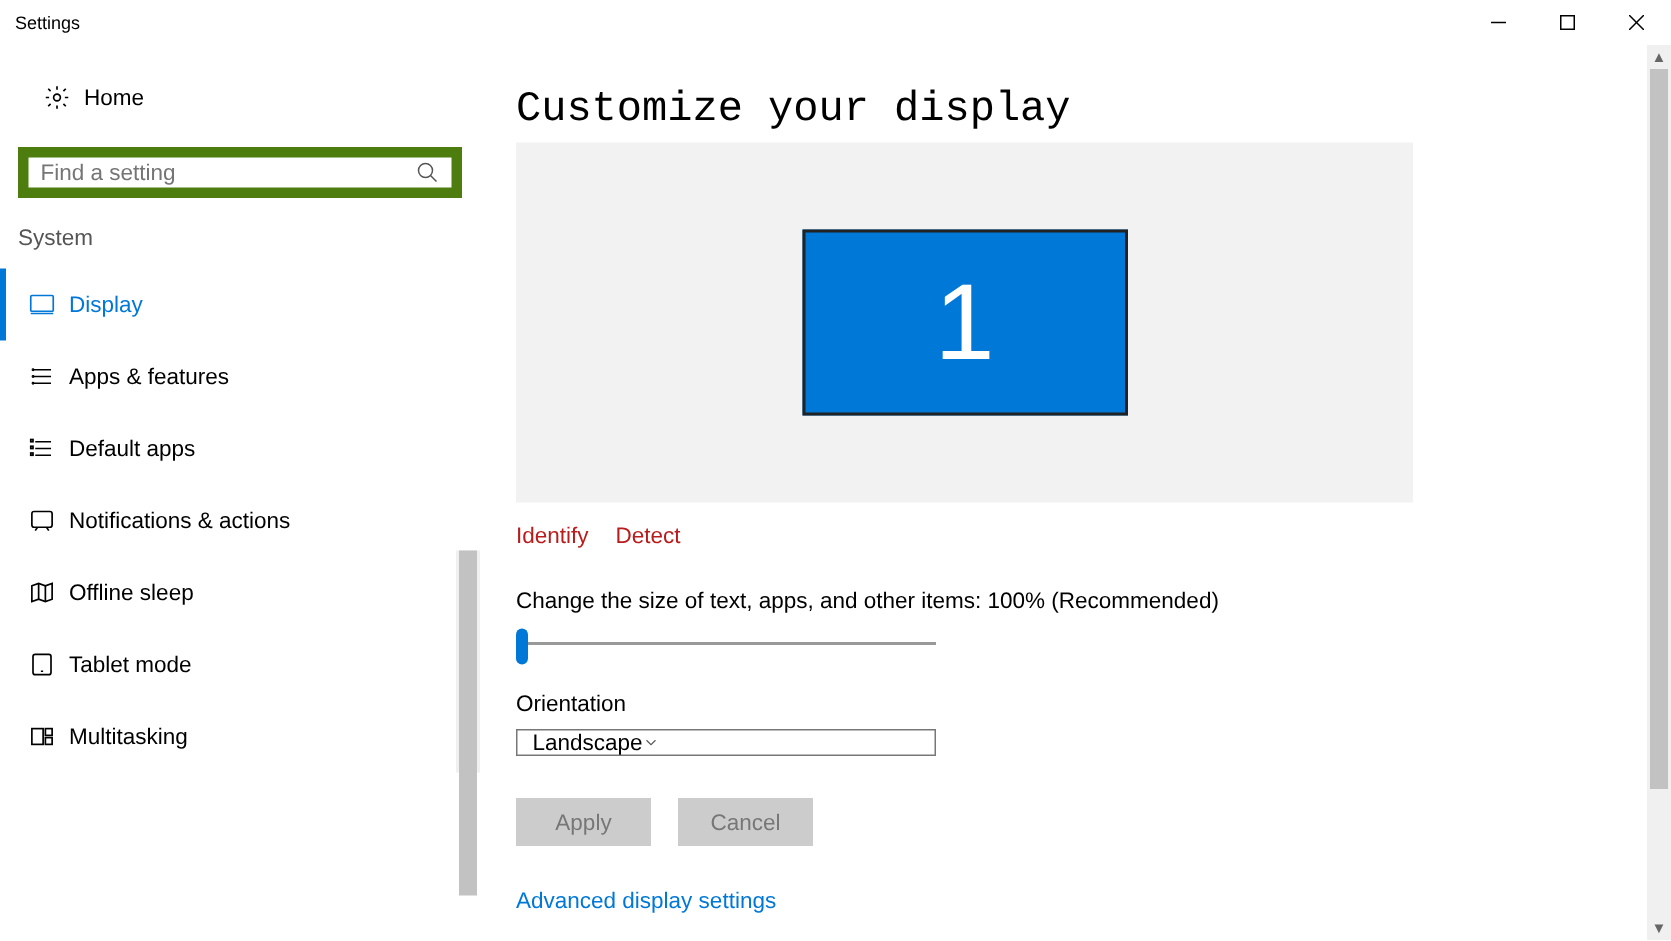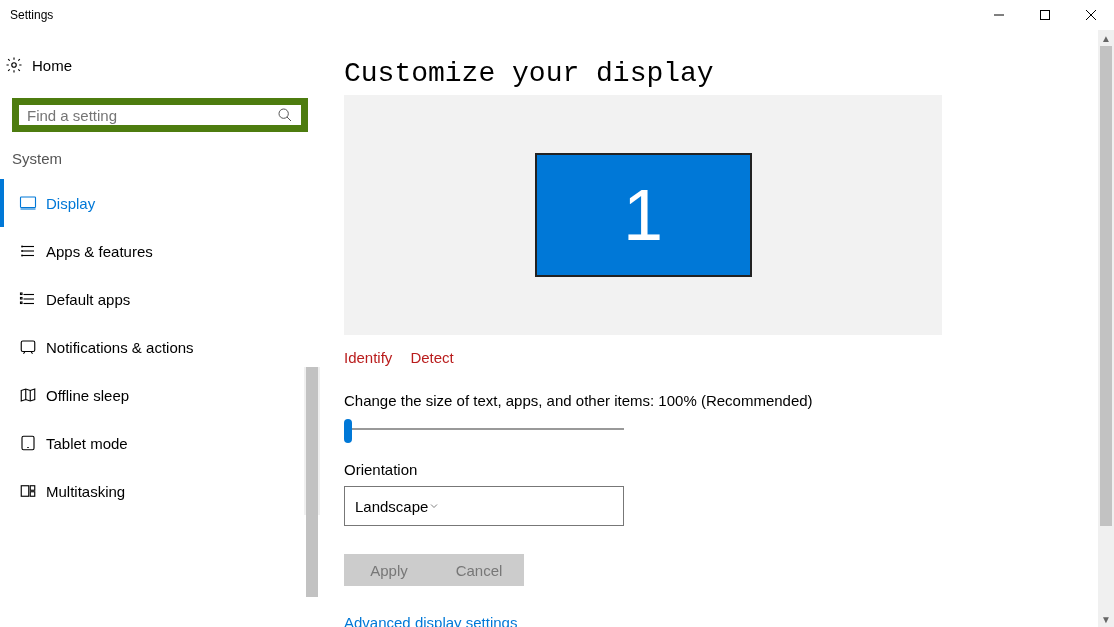--- a/index.html
+++ b/index.html
@@ -7,21 +7,21 @@
 
 .titlebar { display: flex; align-items: center; height: 30px; padding-left: 10px; }
 .titlebar-text { font-size: 12px; color: #000; }
 .titlebar-controls { margin-left: auto; display: flex; }
 .titlebar-btn { width: 46px; height: 30px; display: flex; align-items: center; justify-content: center; cursor: pointer; }
 
 .content-row { display: flex; height: calc(627px - 30px); }
 
 .sidebar { width: 320px; padding-top: 18px; position: relative; }
 
-.home-row { display: flex; align-items: center; padding: 8px 0 8px 0; cursor: pointer; }
+.home-row { display: flex; align-items: center; padding: 8px 0 8px 24px; cursor: pointer; }
 .home-row .icon-wrap { width: 28px; display:flex; justify-content:center; }
 .home-label { font-size: 15px; margin-left: 4px; }
 
 .search-box { margin: 16px 12px 18px 12px; border: 7px solid #4d7c0f; height: 34px; display: flex; align-items: center; padding: 0 8px; }
 .search-box input { border: none; outline: none; flex: 1; font-size: 15px; color:#666; background:transparent; }
 .search-icon { color:#555; }
 
 .category-label { color: #555; font-size: 15px; padding-left: 12px; margin-bottom: 12px; }
 
 .nav-list { position: relative; }
@@ -43,23 +43,23 @@
 
 .link-row { display:flex; gap:18px; margin-top:14px; }
 .link { color:#b91c1c; font-size:15px; cursor:pointer;text-align:center; }
 
 .scale-label { font-size:15px; margin-top:26px; margin-bottom:10px; }
 .slider-wrap { width:280px; height:20px; position:relative; }
 .slider-track { position:absolute; top:9px; left:0; right:0; height:2px; background:#999; }
 .slider-thumb { position:absolute; left:0; top:0; width:8px; height:24px; background:#0078d7; border-radius:4px; cursor:pointer; }
 
 .field-label { font-size:15px; margin-top:22px; margin-bottom:8px; }
-.dropdown { width:280px; height:40px; border:1px solid #777; display:flex; align-items:center; padding:0 10px; cursor:pointer; font-size:15px; }
-
-.btn-row { display:flex; margin-top:28px; }
+.dropdown { width:280px; height:18px; border:1px solid #777; display:flex; align-items:center; padding:0 10px; cursor:pointer; font-size:15px; }
+
+.btn-row { display:flex; gap:18px; margin-top:28px; }
 .btn { width:90px; height:32px; background:#ccc; color:#777; display:flex; align-items:center; justify-content:center; font-size:15px; cursor:default; }
 
 .adv-link { color:#0078d7; font-size:15px; margin-top:28px; display:inline-block; cursor:pointer; }
 
 .main-scroll-track { position:absolute; right:0; top:0; bottom:0; width:16px; background:#f0f0f0; }
 .main-scroll-arrow { height:16px; display:flex; align-items:center; justify-content:center; color:#666; font-size:10px; cursor:pointer; }
 .main-scroll-thumb { position:absolute; left:2px; right:2px; top:16px; height:480px; background:#c2c2c2; }
 
 svg { display:block; }
 </style>

